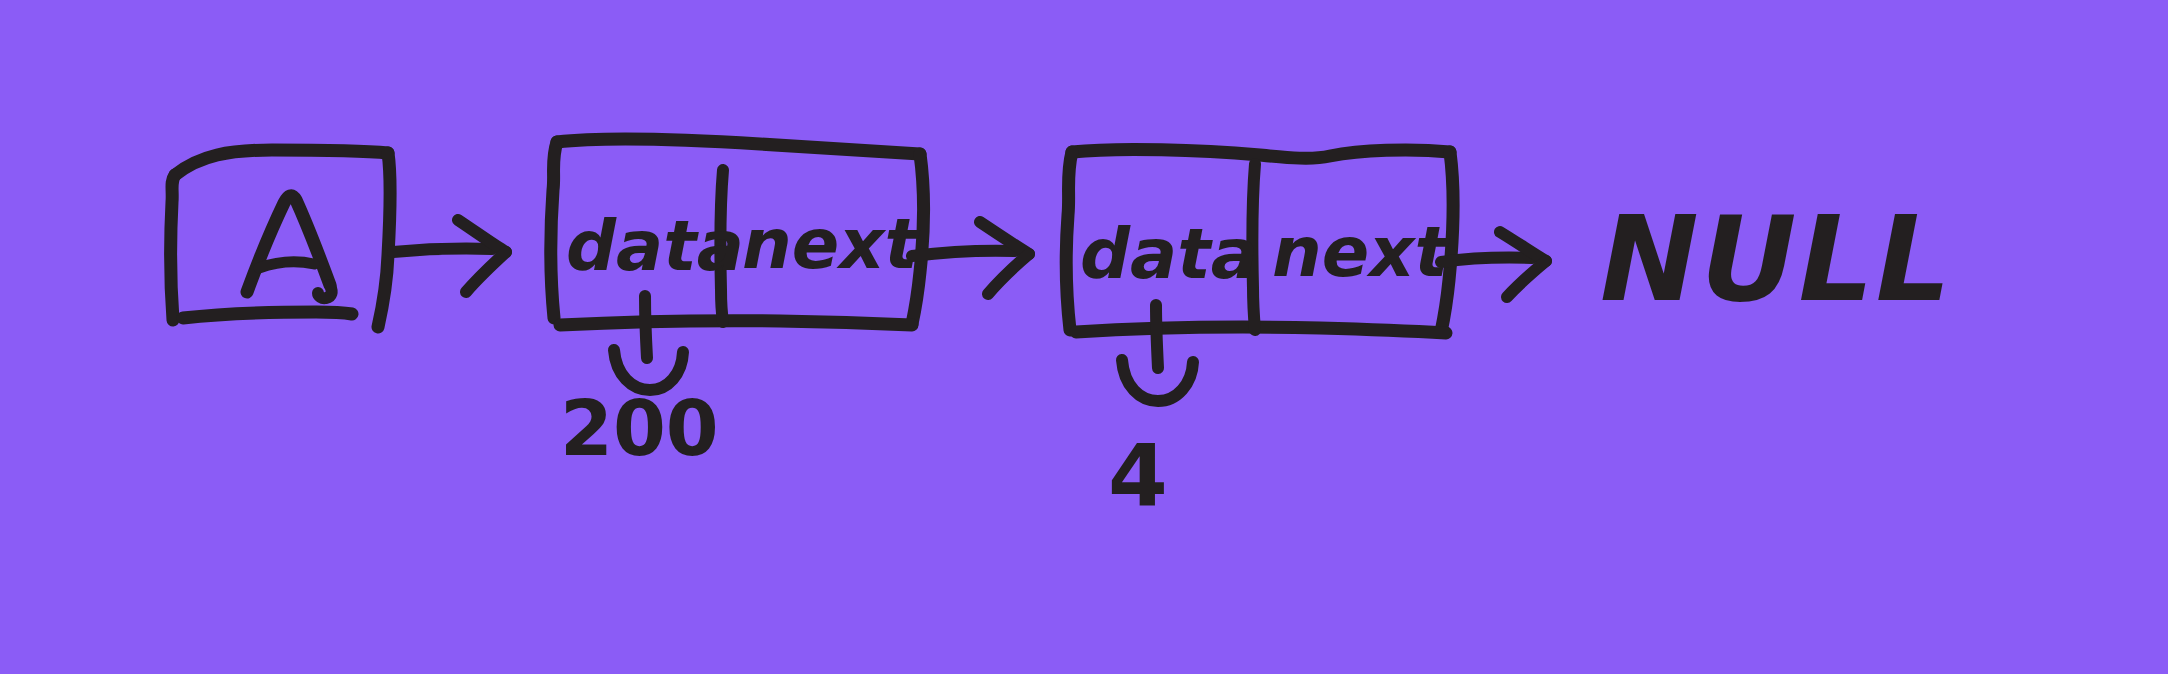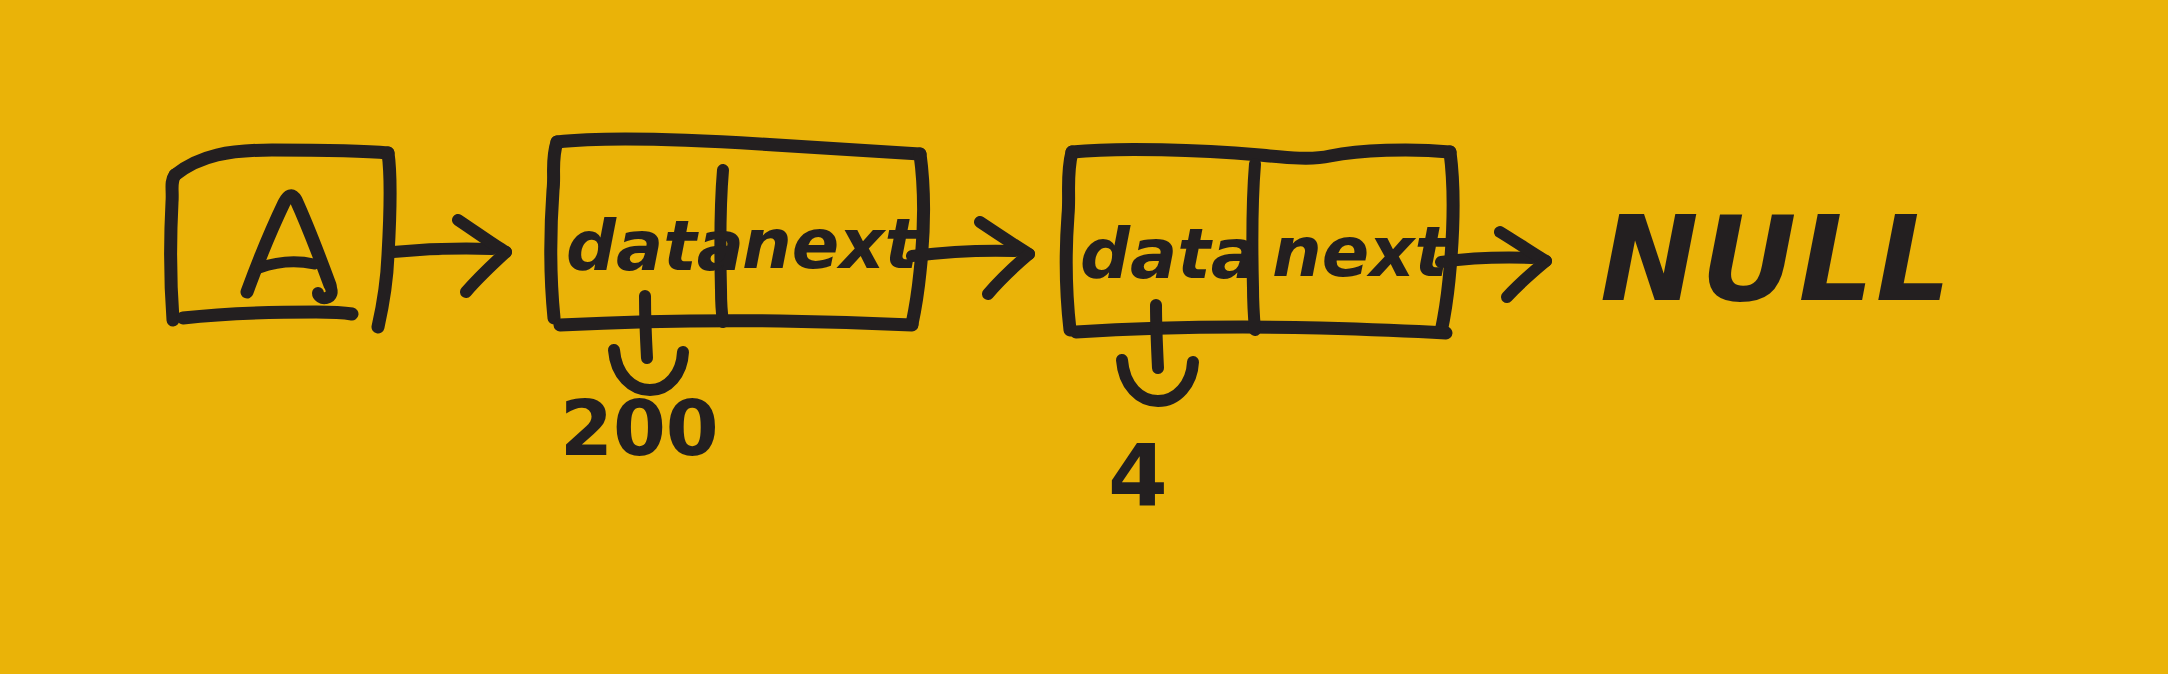--- a/index.html
+++ b/index.html
@@ -8,21 +8,21 @@
     padding: 0;
     background: #ffffff;
   }
   body {
     font-family: "Liberation Sans", sans-serif;
   }
   #canvas-wrap {
     position: relative;
     width: 2168px;
     height: 674px;
-    background: #eab308;
+    background: #8b5cf6;
     overflow: hidden;
     text-align: right;
   }
   #sketch {
     position: absolute;
     left: 0;
     top: 0;
     width: 2168px;
     height: 674px;
   }

